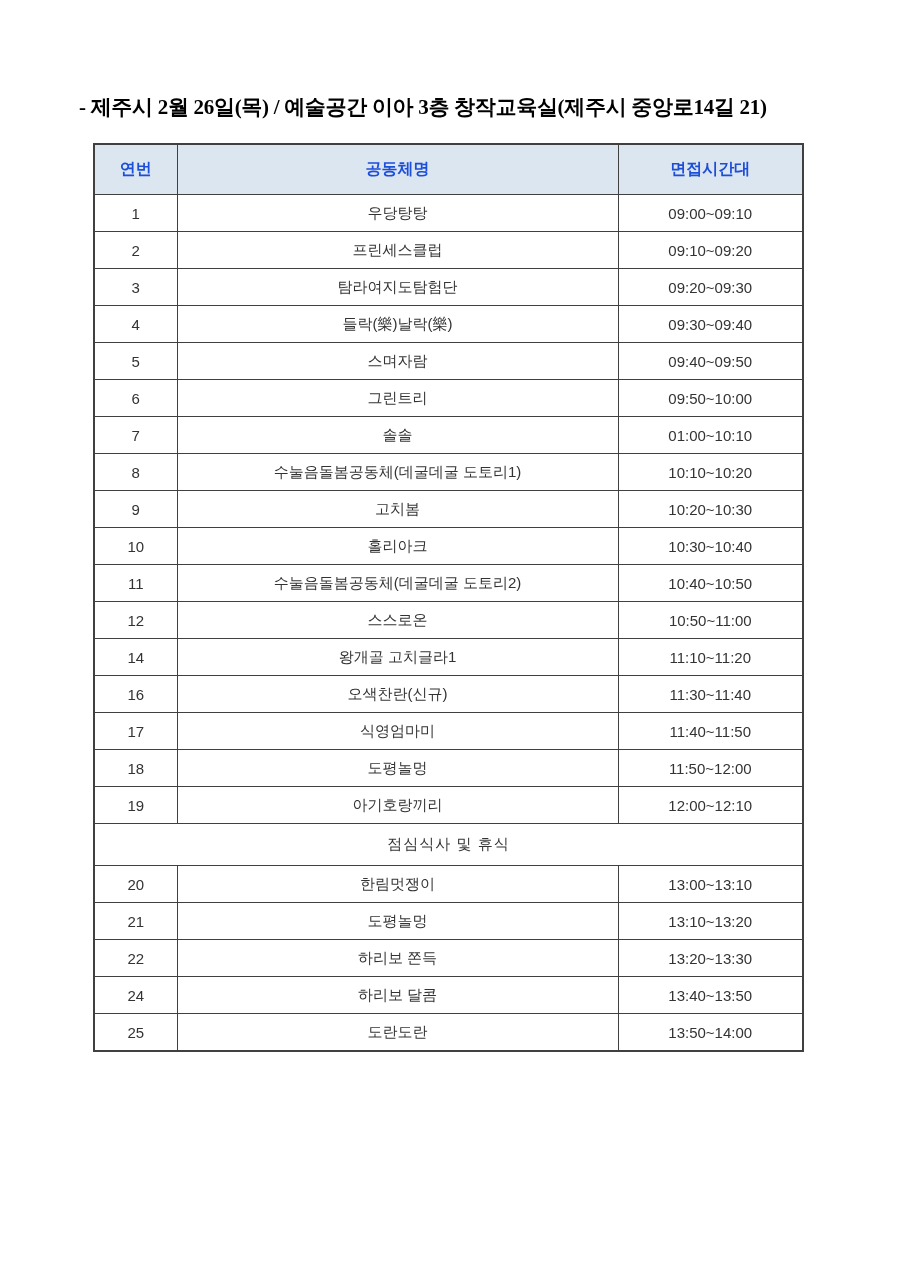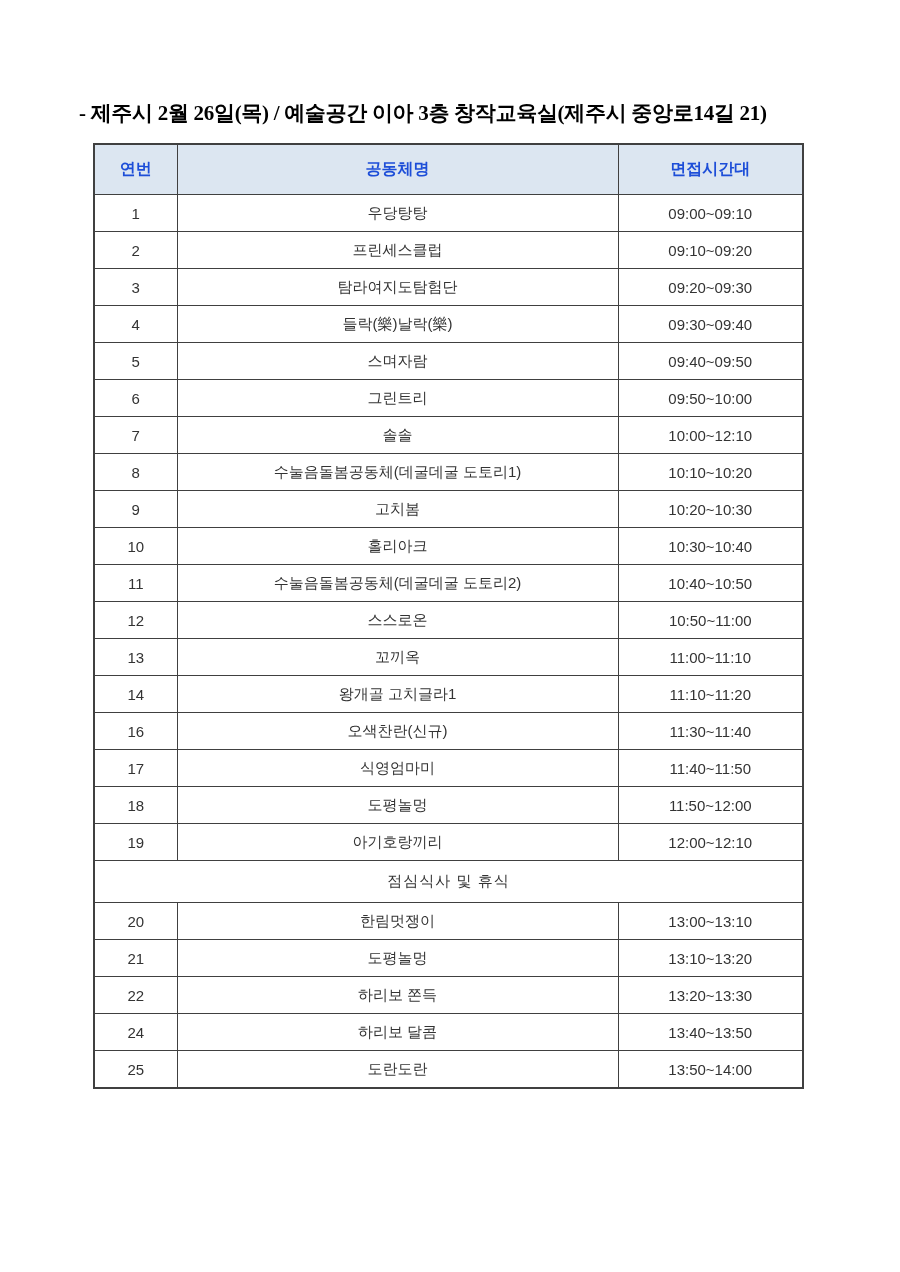--- a/index.html
+++ b/index.html
@@ -10,21 +10,21 @@
     width: 900px;
     height: 1272px;
     background: #ffffff;
     position: relative;
     font-family: "Liberation Sans", sans-serif;
     color: #333333;
   }
   .page-title {
     position: absolute;
     left: 79px;
-    top: 99px;
+    top: 93px;
     font-family: "Liberation Serif", serif;
     font-weight: bold;
     font-size: 21px;
     color: #000000;
     white-space: nowrap;
     letter-spacing: -0.3px;
   }
   table.schedule {
     position: absolute;
     left: 93px;
@@ -111,21 +111,21 @@
         <td>09:40~09:50</td>
       </tr>
       <tr>
         <td>6</td>
         <td>그린트리</td>
         <td>09:50~10:00</td>
       </tr>
       <tr>
         <td>7</td>
         <td>솔솔</td>
-        <td>10:00~12:10</td>
+        <td>01:00~10:10</td>
       </tr>
       <tr>
         <td>8</td>
         <td>수눌음돌봄공동체(데굴데굴 도토리1)</td>
         <td>10:10~10:20</td>
       </tr>
       <tr>
         <td>9</td>
         <td>고치봄</td>
         <td>10:20~10:30</td>
@@ -137,25 +137,20 @@
       </tr>
       <tr>
         <td>11</td>
         <td>수눌음돌봄공동체(데굴데굴 도토리2)</td>
         <td>10:40~10:50</td>
       </tr>
       <tr>
         <td>12</td>
         <td>스스로온</td>
         <td>10:50~11:00</td>
-      </tr>
-      <tr>
-        <td>13</td>
-        <td>꼬끼옥</td>
-        <td>11:00~11:10</td>
       </tr>
       <tr>
         <td>14</td>
         <td>왕개골 고치글라1</td>
         <td>11:10~11:20</td>
       </tr>
       <tr>
         <td>16</td>
         <td>오색찬란(신규)</td>
         <td>11:30~11:40</td>

